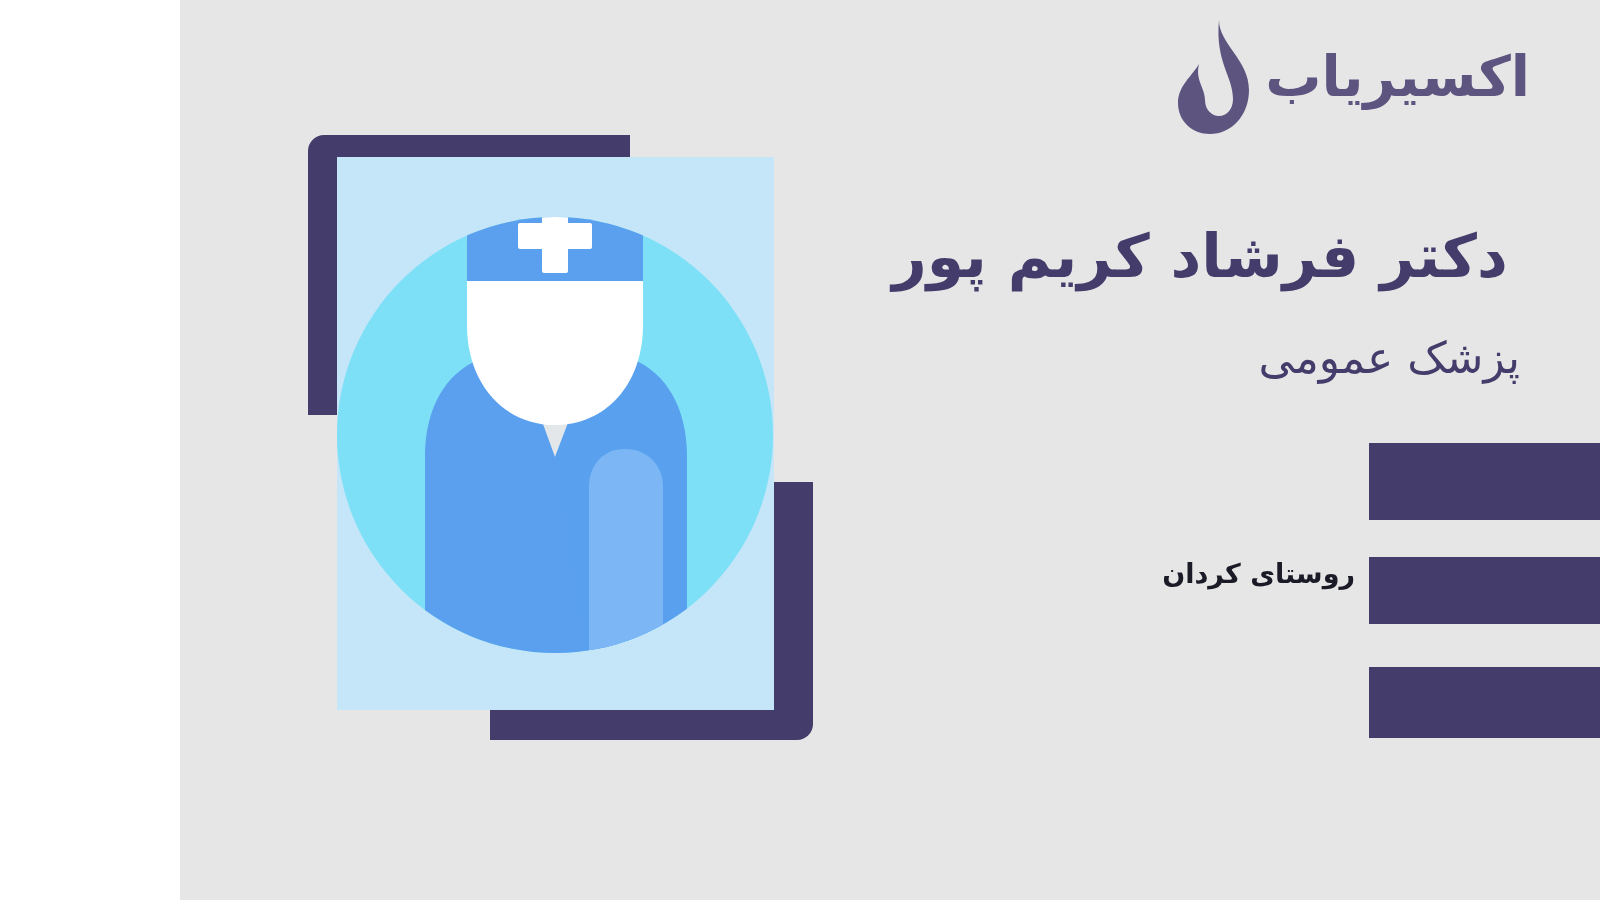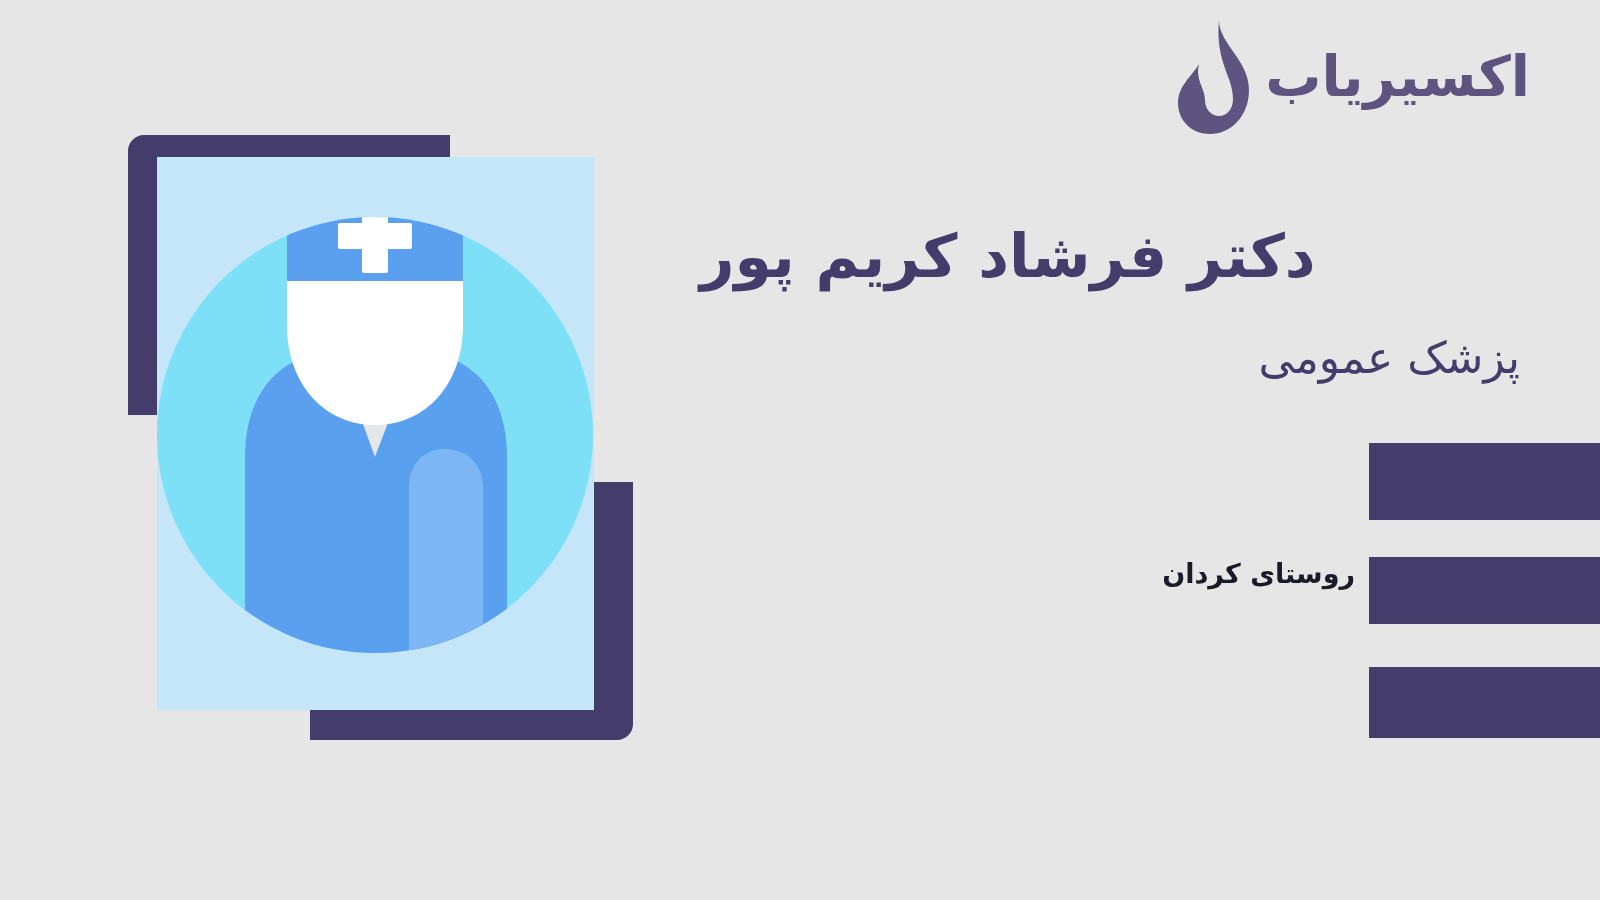--- a/index.html
+++ b/index.html
@@ -3,21 +3,21 @@
 <meta charset="utf-8">
 <title>Doctor Profile Card</title>
 <style>
   html, body {
     margin: 0;
     padding: 0;
     background: #ffffff;
   }
   #stage {
     position: relative;
-    width: 1600px;
+    width: 1420px;
     height: 900px;
     background: #e6e6e6;
     overflow: hidden;
     font-family: "DejaVu Sans", "Liberation Sans", sans-serif;
   }
 
   
   .brand {
     position: absolute;
     top: 18px;
@@ -41,21 +41,21 @@
     white-space: nowrap;
     direction: rtl;
   }
 
   
   .doctor-name {
     position: absolute;
     top: 222px;
     right: 80px;
     left: 700px;
-    text-align: left;
+    text-align: center;
     font-size: 60px;
     font-weight: 700;
     color: #443c6b;
     line-height: 1.15;
     direction: rtl;
     white-space: nowrap;
   }
   .doctor-specialty {
     position: absolute;
     top: 332px;

